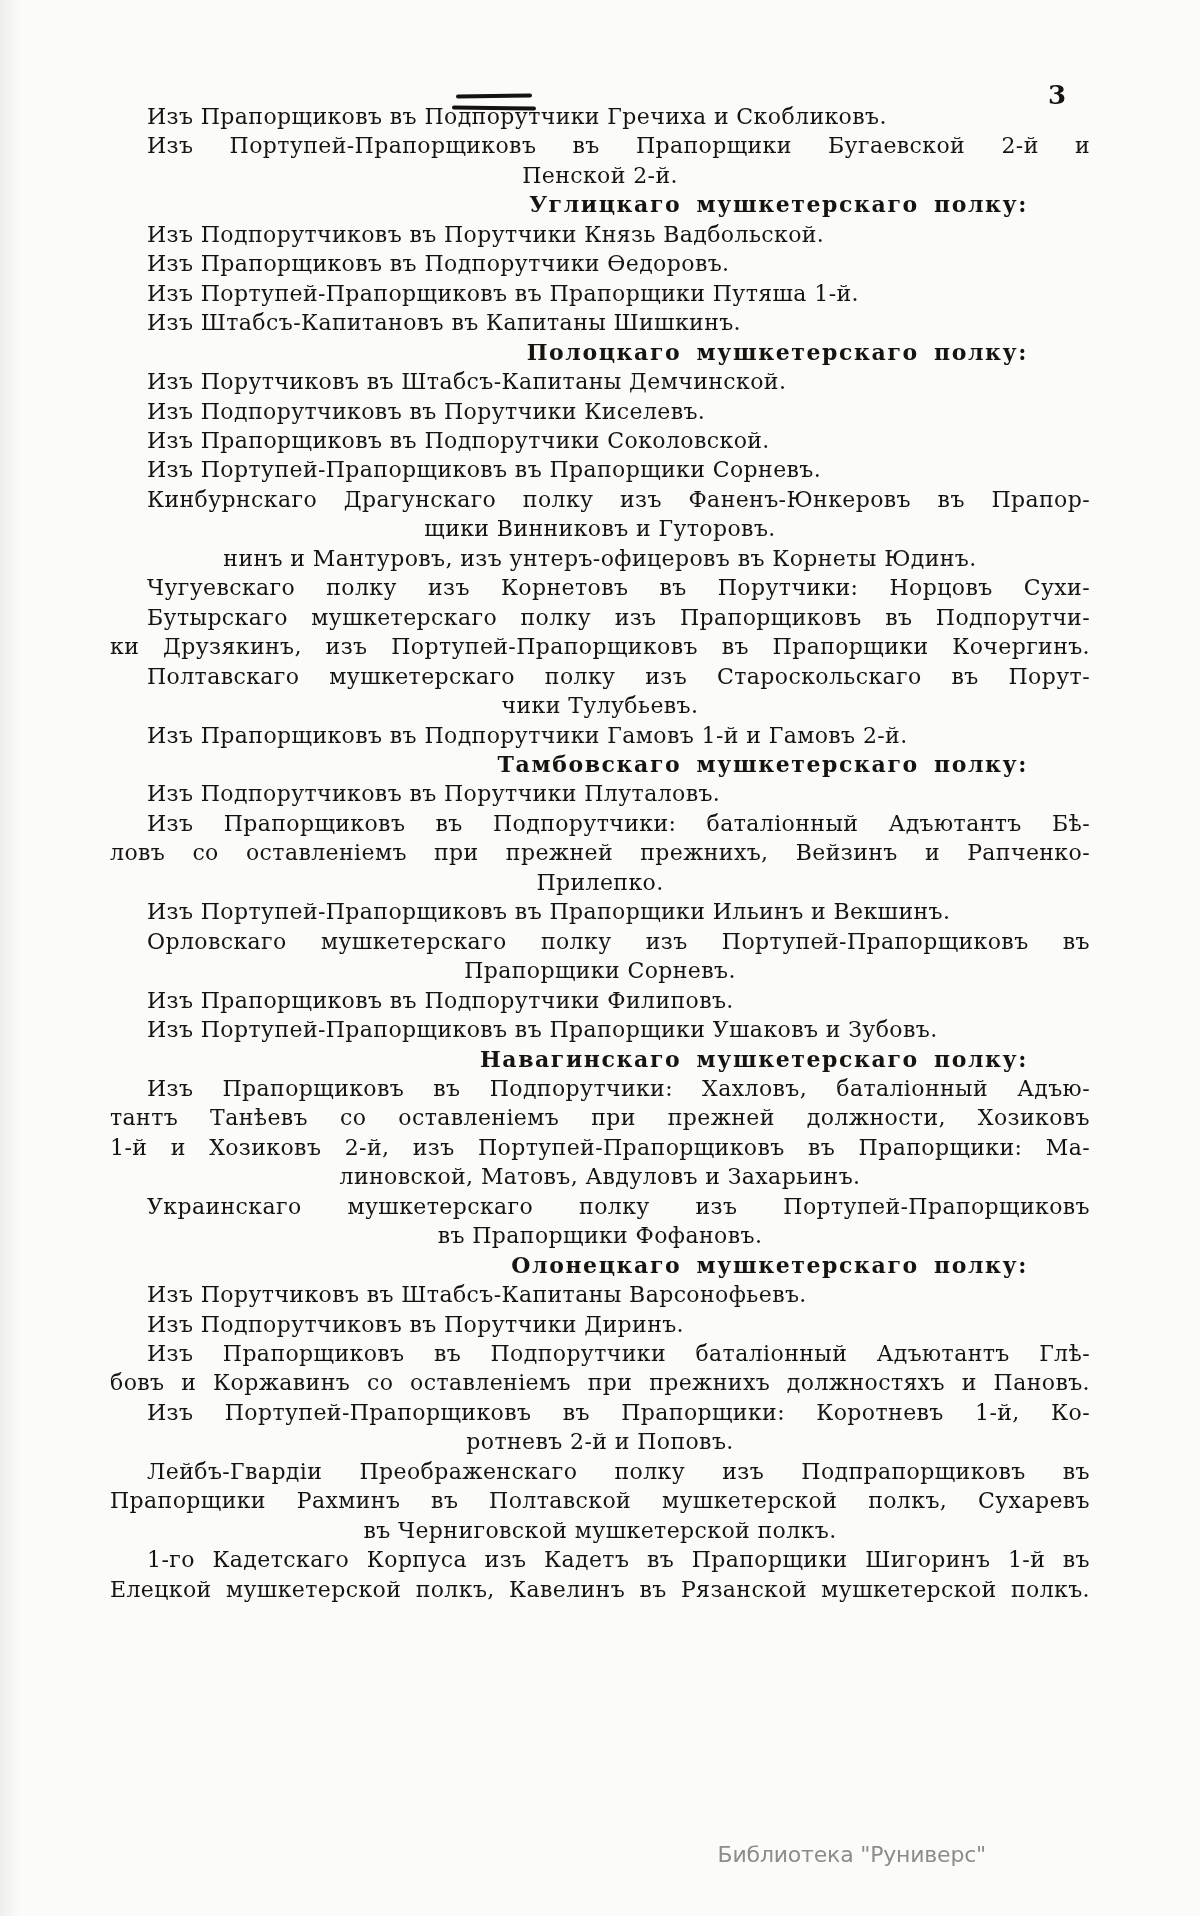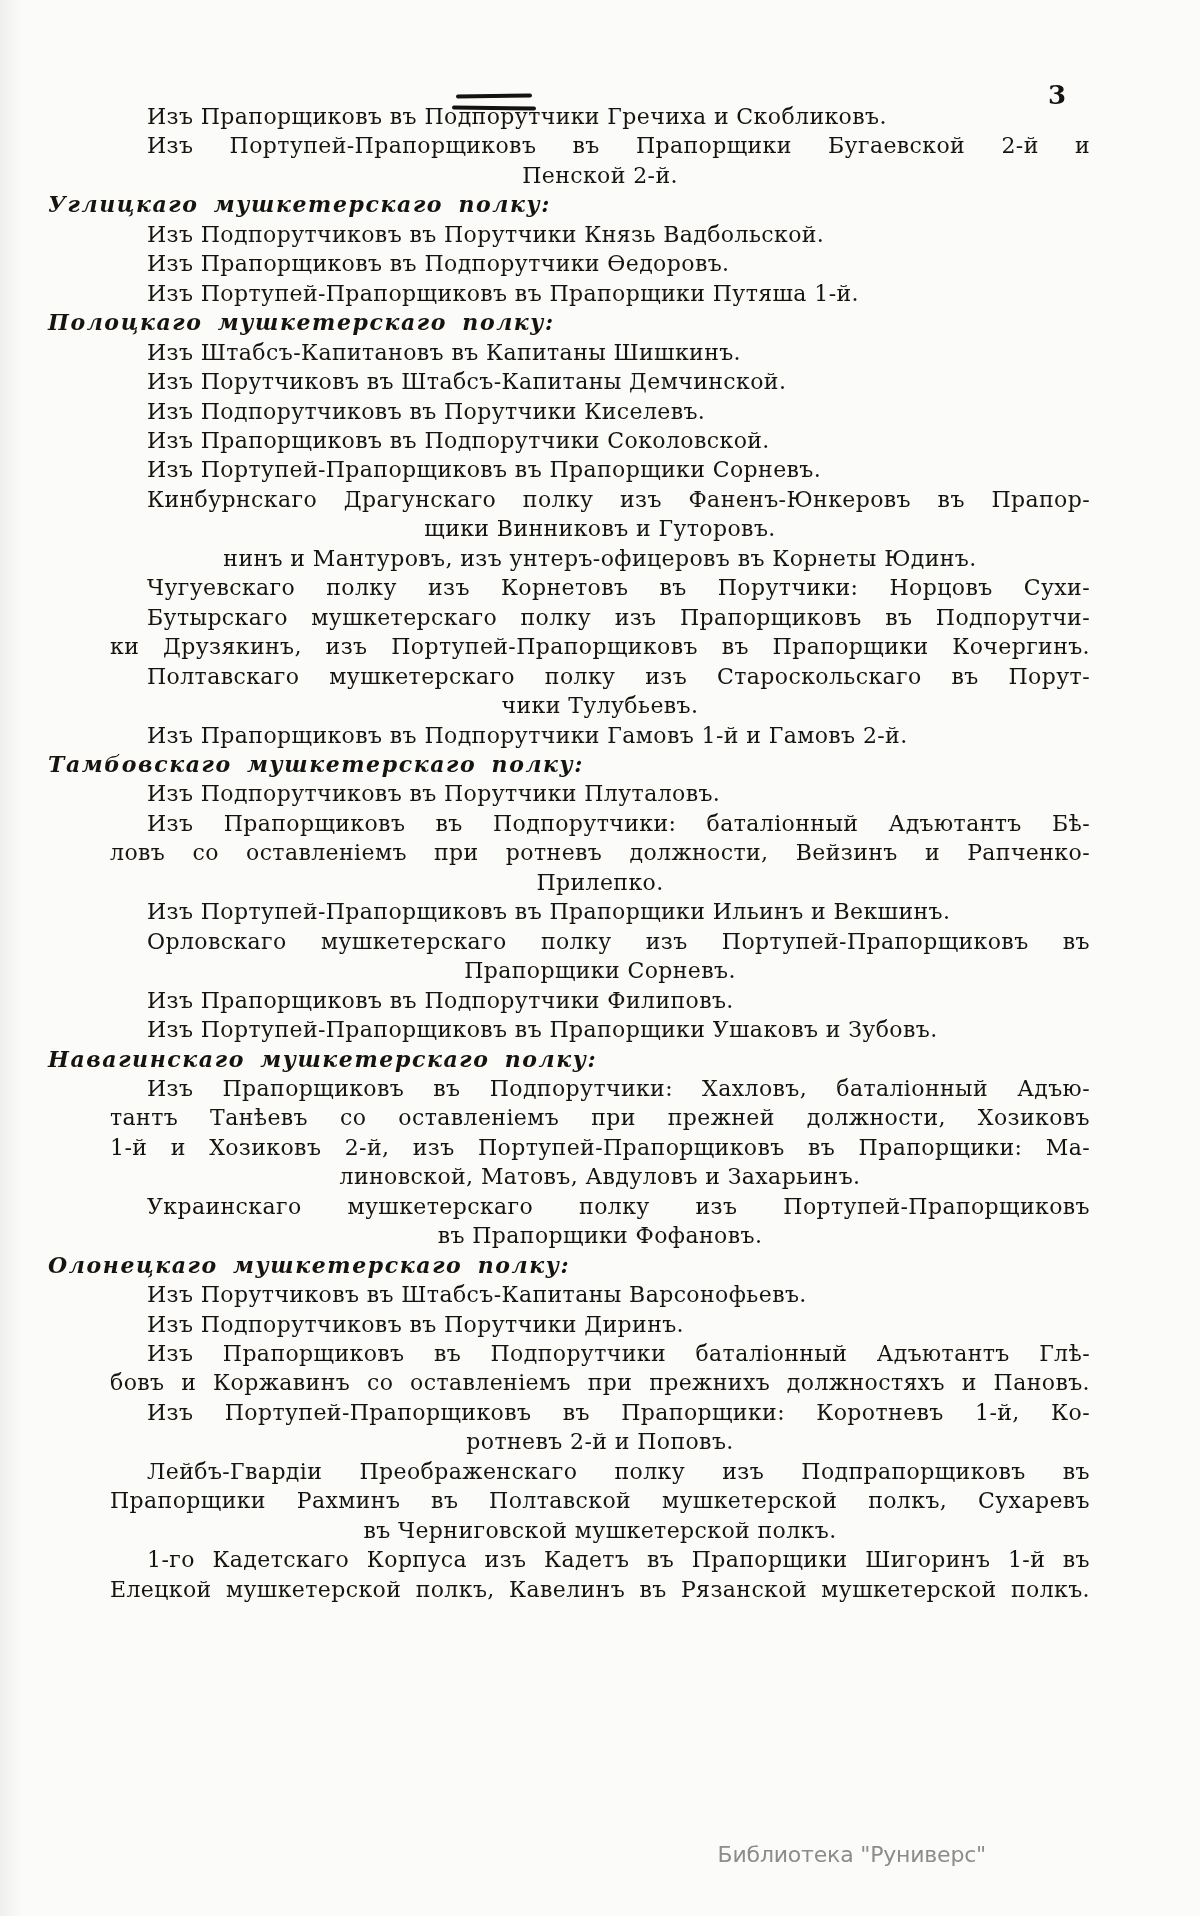--- a/index.html
+++ b/index.html
@@ -32,21 +32,21 @@
   .text-block {
     position: absolute; left: 110px; top: 102px; width: 980px;
     font-size: 22px; line-height: 29.45px; letter-spacing: 0.4px;
     text-rendering: optimizeLegibility;
   }
   .t { min-height: 29.45px; white-space: normal; }
   .t-indent { padding-left: 37px; }
   .t-flush { padding-left: 0; text-align: center; }
   .t-justify { text-align: justify; text-align-last: justify; }
   .t-heading {
-    font-style: italic; font-weight: bold; text-align: left;
+    font-weight: bold; text-align: right;
     position: relative; left: -62px; letter-spacing: 1.6px;
     word-spacing: 6px;
   }
   .watermark {
     position: absolute; right: 214px; top: 1842px;
     font-family: "DejaVu Sans", "Liberation Sans", sans-serif;
     font-size: 22px; letter-spacing: -0.2px;
     color: var(--wm, #8c8c8c);
   }
 </style>
@@ -60,39 +60,39 @@
   </div>
   <div class="page-number">3</div>
   <div class="text-block">
       <div class="t t-indent">Изъ Прапорщиковъ въ Подпорутчики Гречиха и Скобликовъ.</div>
       <div class="t t-indent t-justify">Изъ Портупей-Прапорщиковъ въ Прапорщики Бугаевской 2-й и</div>
       <div class="t t-flush">Пенской 2-й.</div>
       <div class="t t-heading">Углицкаго мушкетерскаго полку:</div>
       <div class="t t-indent">Изъ Подпорутчиковъ въ Порутчики Князь Вадбольской.</div>
       <div class="t t-indent">Изъ Прапорщиковъ въ Подпорутчики Ѳедоровъ.</div>
       <div class="t t-indent">Изъ Портупей-Прапорщиковъ въ Прапорщики Путяша 1-й.</div>
+      <div class="t t-indent">Изъ Штабсъ-Капитановъ въ Капитаны Шишкинъ.</div>
       <div class="t t-heading">Полоцкаго мушкетерскаго полку:</div>
-      <div class="t t-indent">Изъ Штабсъ-Капитановъ въ Капитаны Шишкинъ.</div>
       <div class="t t-indent">Изъ Порутчиковъ въ Штабсъ-Капитаны Демчинской.</div>
       <div class="t t-indent">Изъ Подпорутчиковъ въ Порутчики Киселевъ.</div>
       <div class="t t-indent">Изъ Прапорщиковъ въ Подпорутчики Соколовской.</div>
       <div class="t t-indent">Изъ Портупей-Прапорщиковъ въ Прапорщики Сорневъ.</div>
       <div class="t t-indent t-justify">Кинбурнскаго Драгунскаго полку изъ Фаненъ-Юнкеровъ въ Прапор-</div>
       <div class="t t-flush">щики Винниковъ и Гуторовъ.</div>
       <div class="t t-flush">нинъ и Мантуровъ, изъ унтеръ-офицеровъ въ Корнеты Юдинъ.</div>
       <div class="t t-indent t-justify">Чугуевскаго полку изъ Корнетовъ въ Порутчики: Норцовъ Сухи-</div>
       <div class="t t-indent t-justify">Бутырскаго мушкетерскаго полку изъ Прапорщиковъ въ Подпорутчи-</div>
       <div class="t t-flush t-justify">ки Друзякинъ, изъ Портупей-Прапорщиковъ въ Прапорщики Кочергинъ.</div>
       <div class="t t-indent t-justify">Полтавскаго мушкетерскаго полку изъ Староскольскаго въ Порут-</div>
       <div class="t t-flush">чики Тулубьевъ.</div>
       <div class="t t-indent">Изъ Прапорщиковъ въ Подпорутчики Гамовъ 1-й и Гамовъ 2-й.</div>
       <div class="t t-heading">Тамбовскаго мушкетерскаго полку:</div>
       <div class="t t-indent">Изъ Подпорутчиковъ въ Порутчики Плуталовъ.</div>
       <div class="t t-indent t-justify">Изъ Прапорщиковъ въ Подпорутчики: баталіонный Адъютантъ Бѣ-</div>
-      <div class="t t-flush t-justify">ловъ со оставленіемъ при ротневъ должности, Вейзинъ и Рапченко-</div>
+      <div class="t t-flush t-justify">ловъ со оставленіемъ при прежней прежнихъ, Вейзинъ и Рапченко-</div>
       <div class="t t-flush">Прилепко.</div>
       <div class="t t-indent">Изъ Портупей-Прапорщиковъ въ Прапорщики Ильинъ и Векшинъ.</div>
       <div class="t t-indent t-justify">Орловскаго мушкетерскаго полку изъ Портупей-Прапорщиковъ въ</div>
       <div class="t t-flush">Прапорщики Сорневъ.</div>
       <div class="t t-indent">Изъ Прапорщиковъ въ Подпорутчики Филиповъ.</div>
       <div class="t t-indent">Изъ Портупей-Прапорщиковъ въ Прапорщики Ушаковъ и Зубовъ.</div>
       <div class="t t-heading">Навагинскаго мушкетерскаго полку:</div>
       <div class="t t-indent t-justify">Изъ Прапорщиковъ въ Подпорутчики: Хахловъ, баталіонный Адъю-</div>
       <div class="t t-flush t-justify">тантъ Танѣевъ со оставленіемъ при прежней должности, Хозиковъ</div>
       <div class="t t-flush t-justify">1-й и Хозиковъ 2-й, изъ Портупей-Прапорщиковъ въ Прапорщики: Ма-</div>

